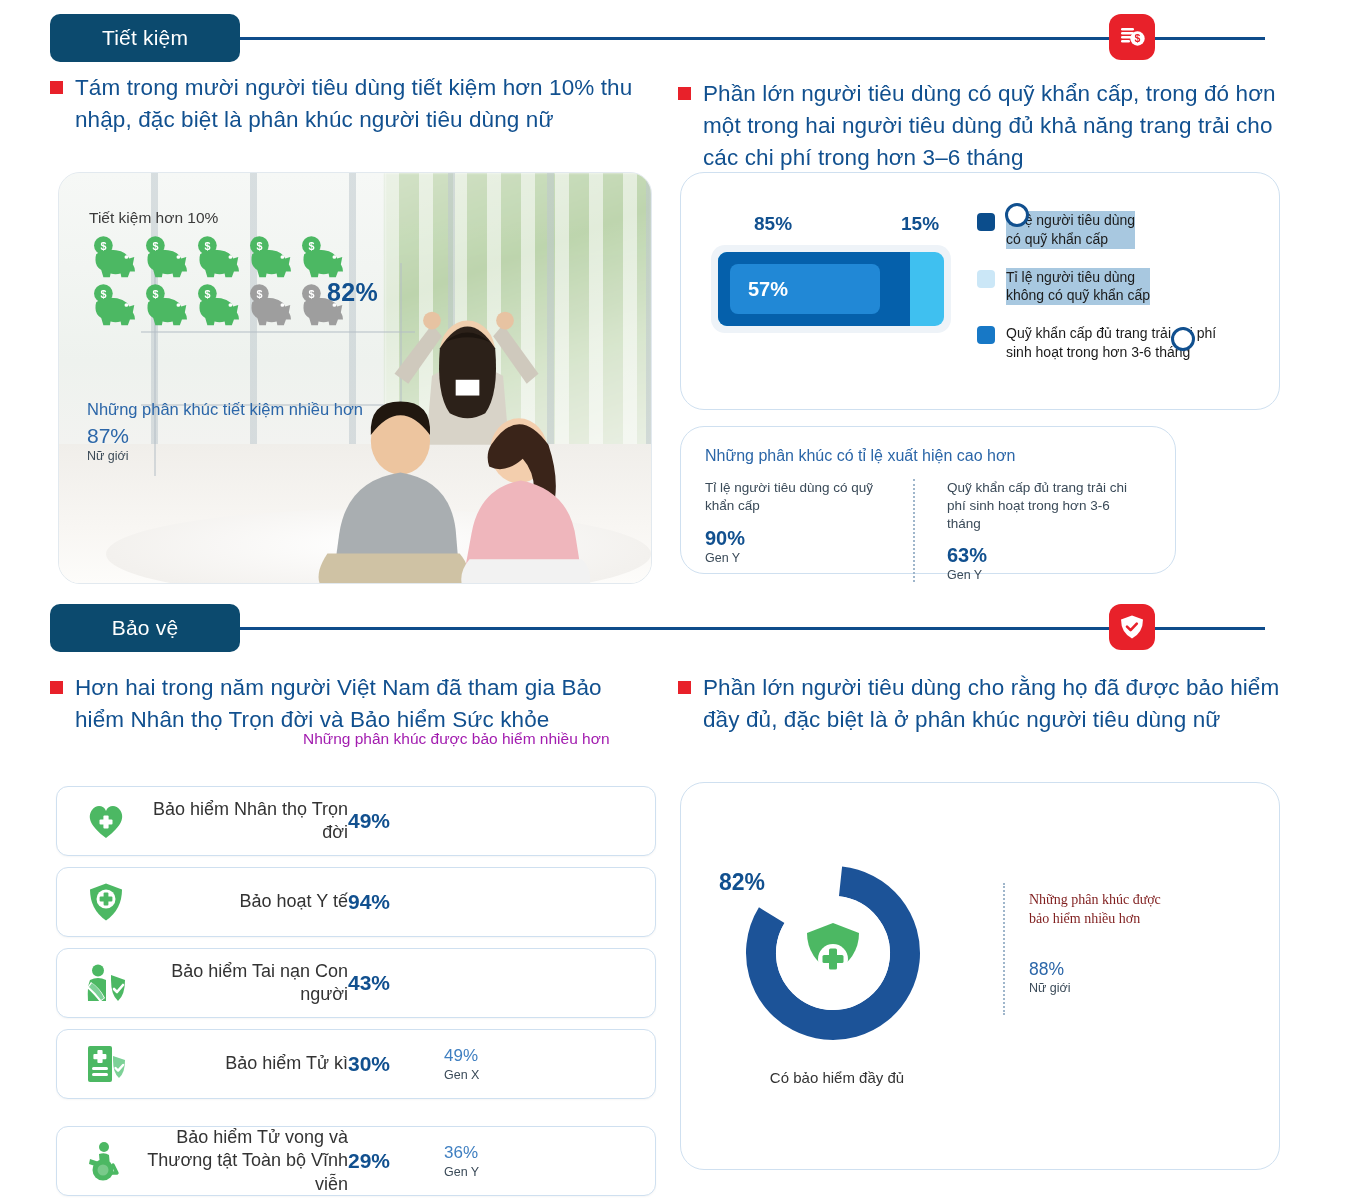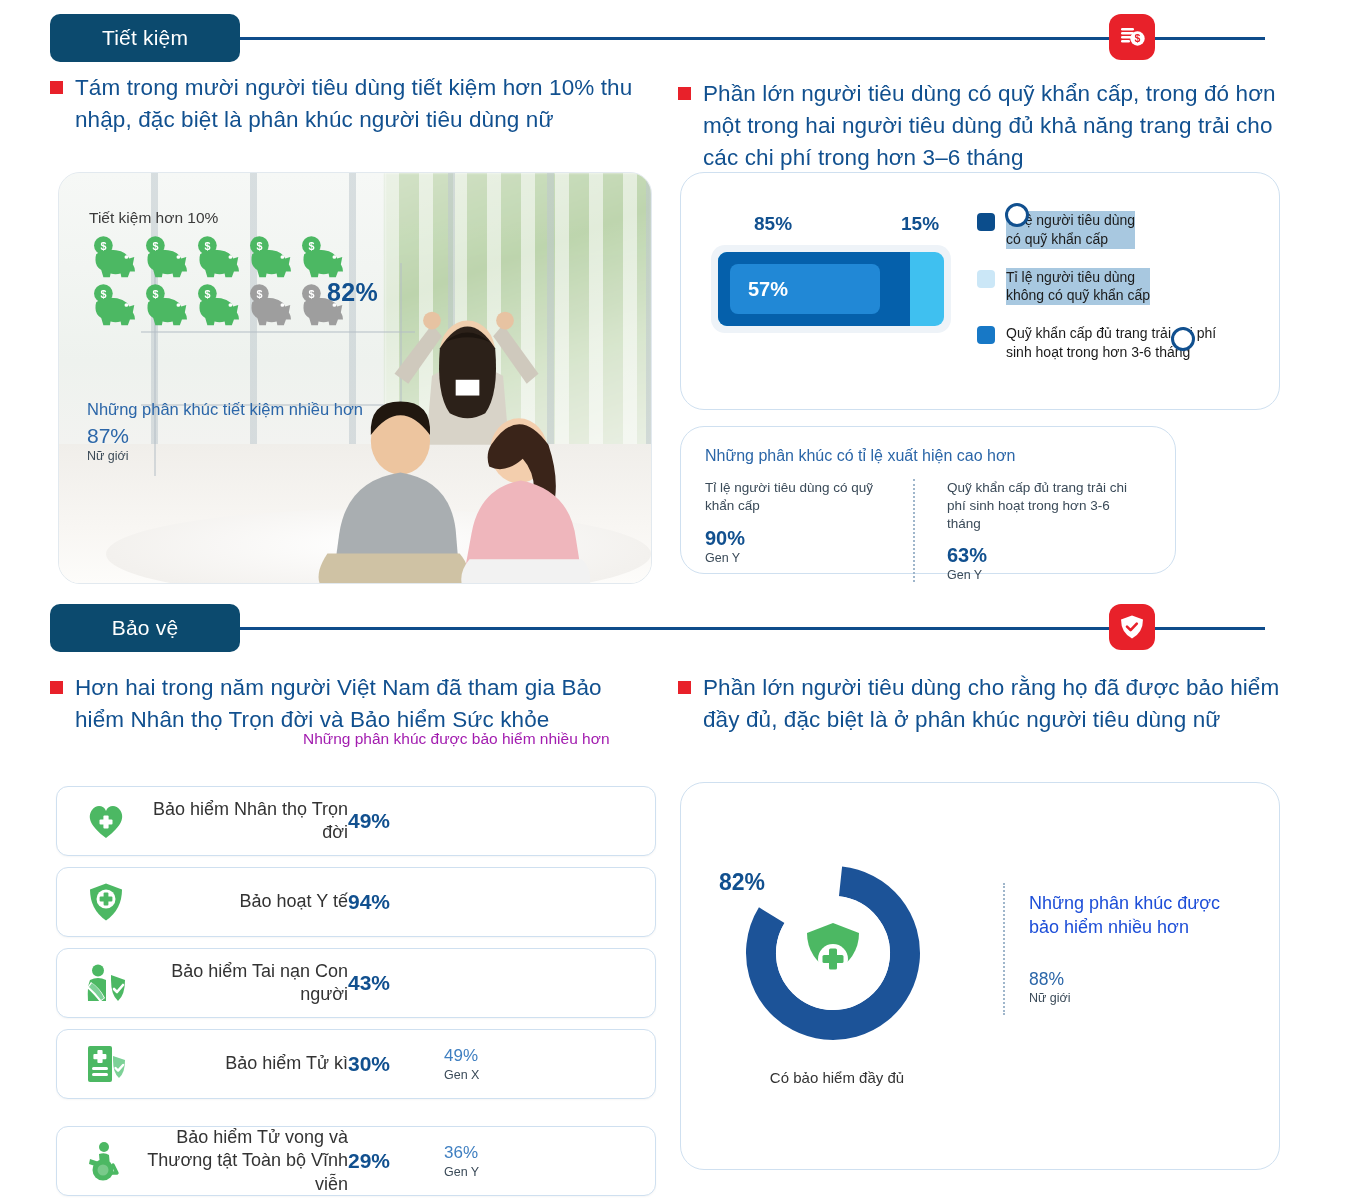--- a/index.html
+++ b/index.html
@@ -216,21 +216,21 @@
   }
   .donut-cap {
     position: absolute; left: 56px; top: 286px; width: 200px; text-align: center;
     font-size: 15px; color: #333;
   }
   .donut-side { position: absolute; left: 322px; top: 108px; width: 240px; padding-left: 26px; }
   .donut-side::before {
     content: ''; position: absolute; left: 0; top: -8px;
     width: 0; height: 132px; border-left: 2px dotted #9fb6cb;
   }
-  .ds-title { font-size: 18px; color: #1d4ed8; line-height: 1.34; }
+  .ds-title { font-size: 14px; color: #7f1d1d; line-height: 1.34; font-family: Liberation Serif, serif; }
   .ds-val { font-size: 17.5px; color: #2b66a8; margin-top: 30px; }
   .ds-sub { font-size: 12.5px; color: #3a4a58; margin-top: 1px; }
 </style>
 </head>
 <body>
 
 <div class="page">
 
   <div class="sec-head" style="top:14px;">
     <div class="tag">Tiết kiệm</div>

